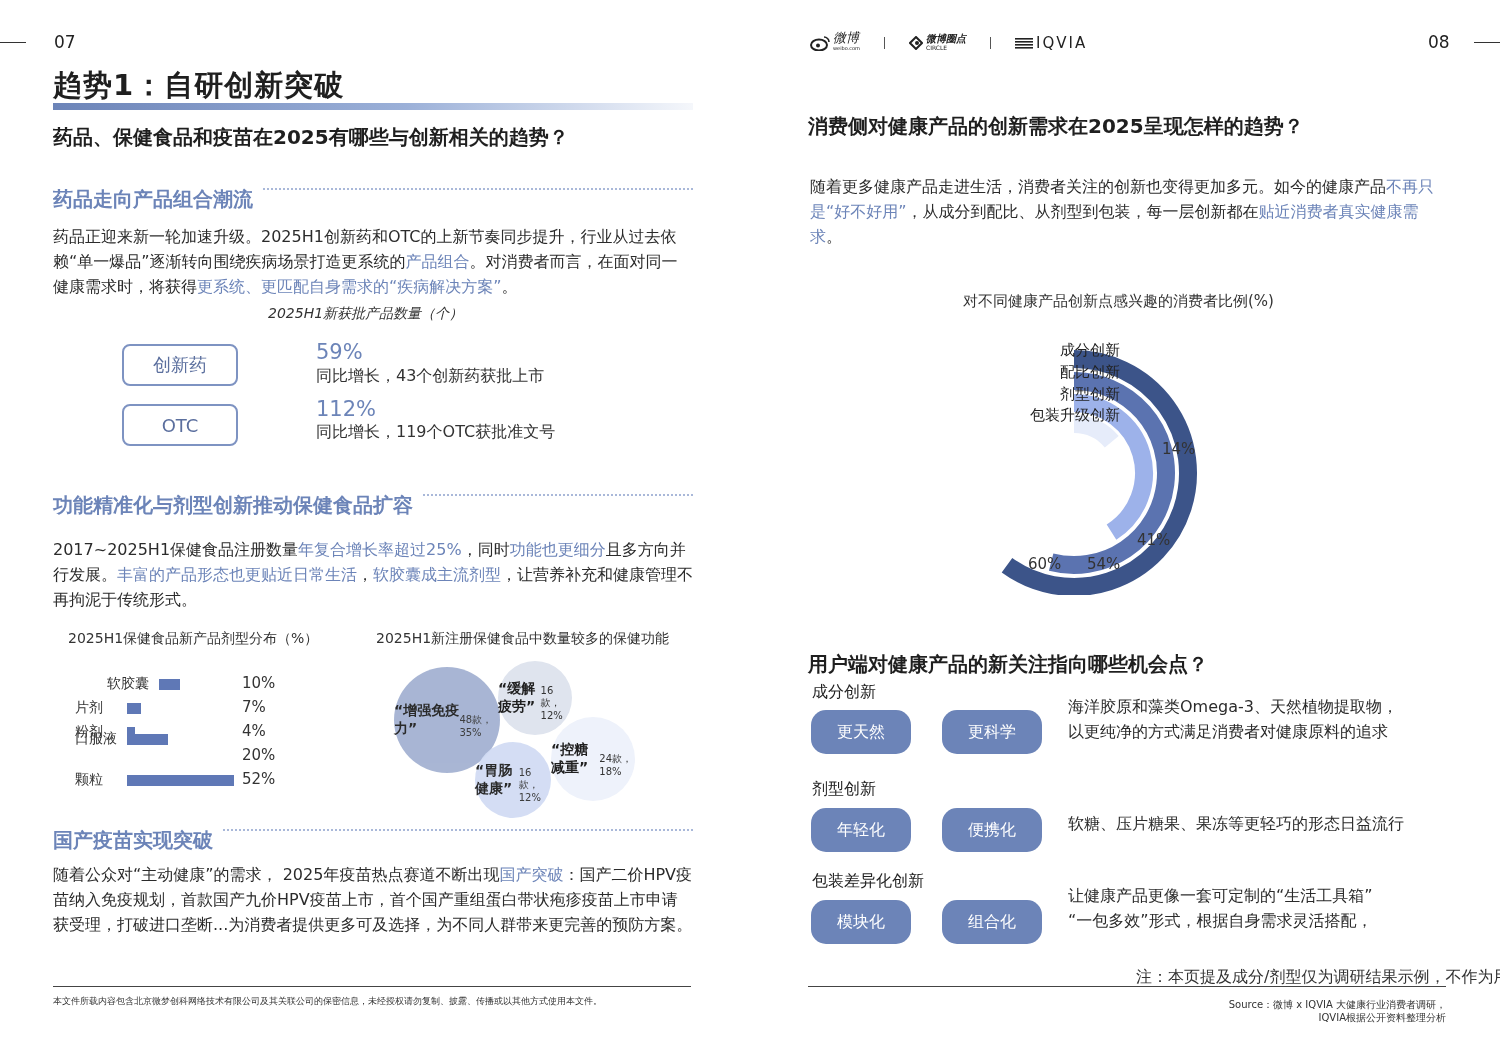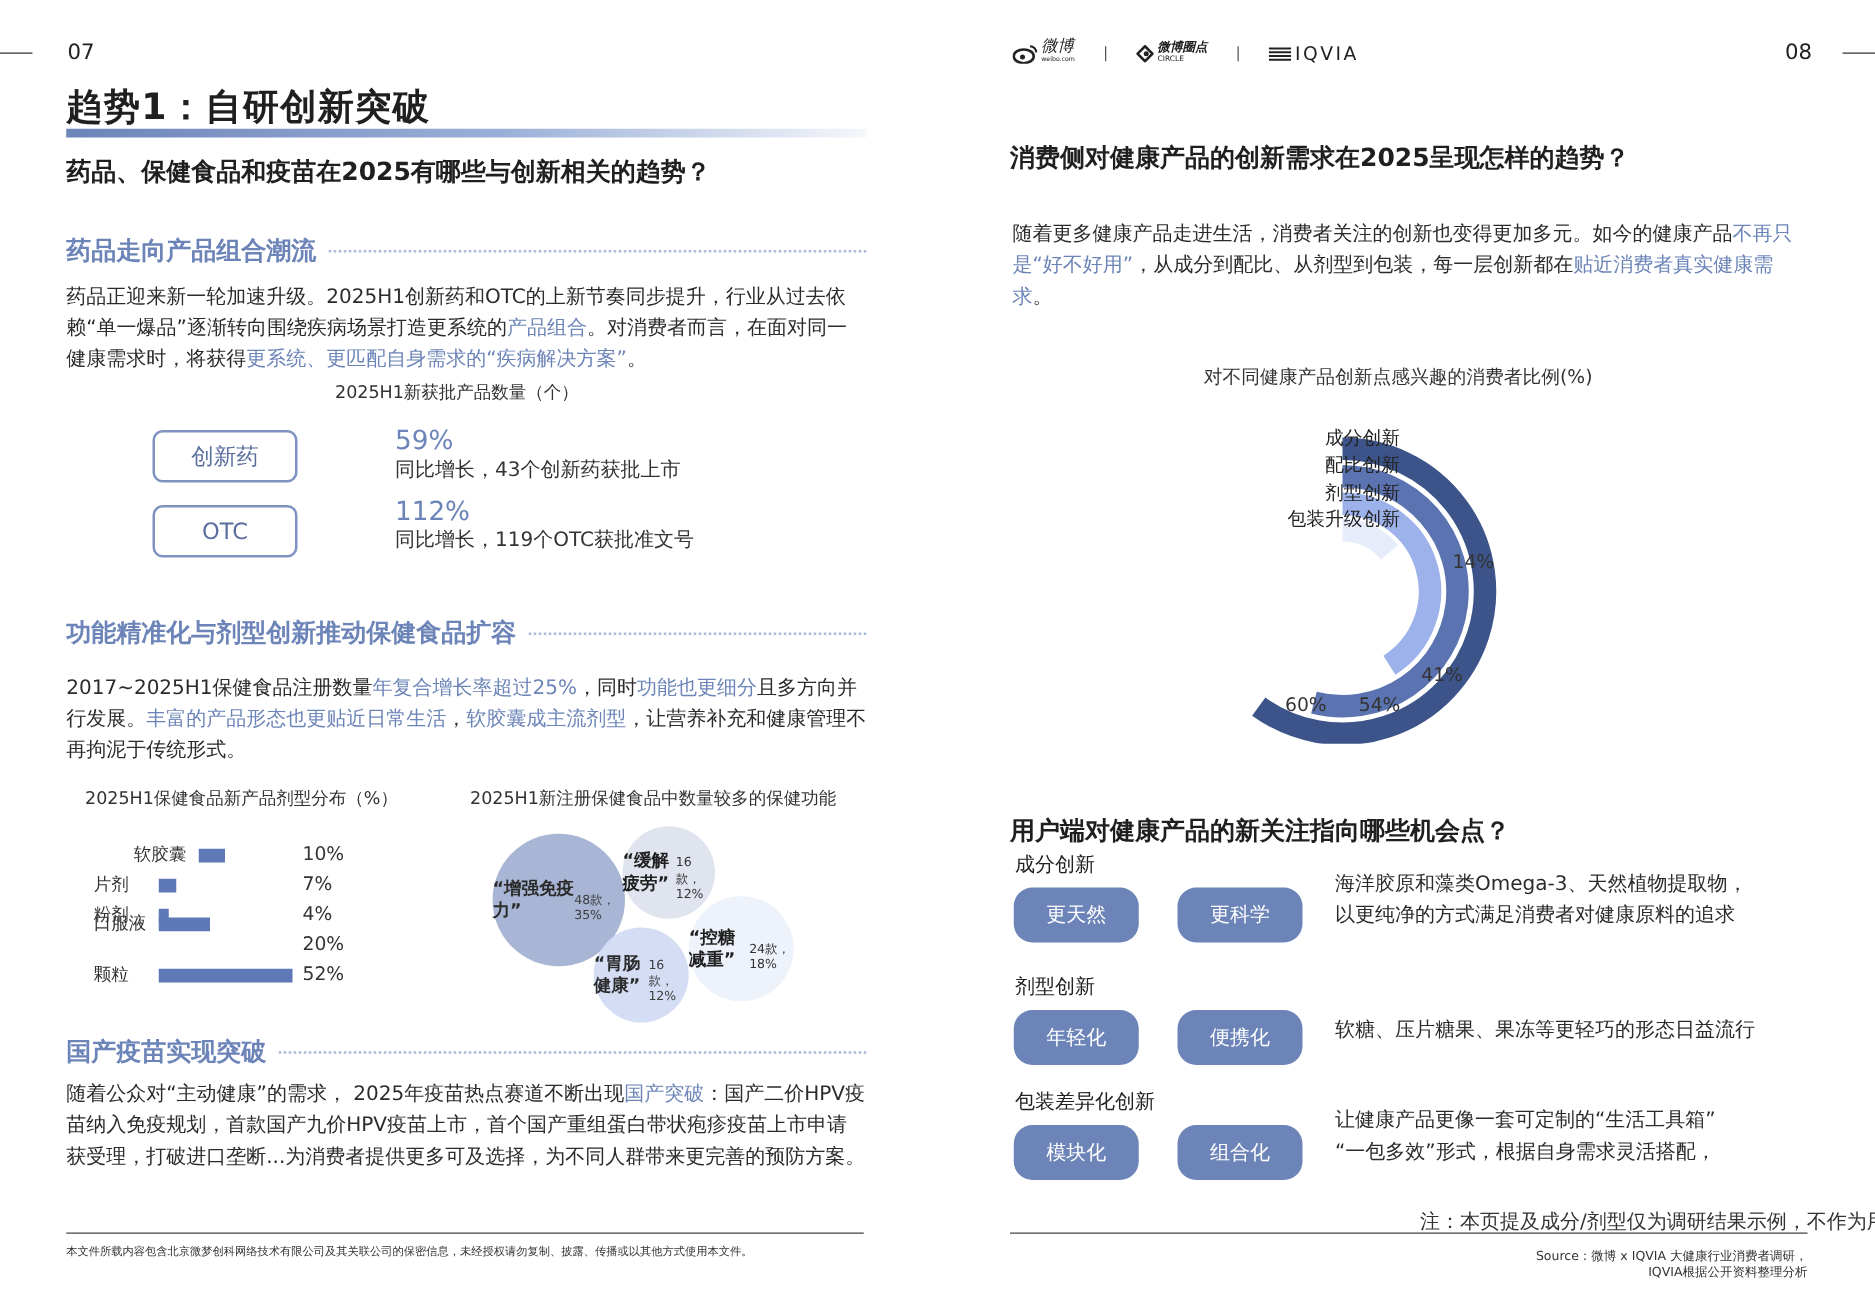--- a/index.html
+++ b/index.html
@@ -9,21 +9,21 @@
   .abs { position: absolute; }
   .page-line { position: absolute; height: 1px; background: #333; }
   .page-num { position: absolute; font-size: 17px; color: #222; }
 
   .title { position: absolute; left: 53px; top: 66px; font-size: 29px; font-weight: bold; color: #1f1f1f; letter-spacing: 1px; }
   .title-bar { position: absolute; left: 53px; top: 103px; width: 640px; height: 7px;
     background: linear-gradient(to right, #6c84b8 0%, #9bb0d8 55%, #f5f7fb 100%); }
 
   .question { position: absolute; font-size: 20px; font-weight: bold; color: #1f1f1f; line-height: 25px; }
 
-  .sec-head { position: absolute; left: 53px; width: 640px; height: 28px; display: flex; align-items: center; }
+  .sec-head { position: absolute; left: 53px; width: 640px; height: 28px; display: flex; }
   .sec-head .txt { font-size: 20px; font-weight: bold; color: #6c84b8; white-space: nowrap; margin-right: 10px; }
   .sec-head .dots { flex: 1; border-top: 2px dotted #a9b8d9; height: 0; margin-top: 2px; }
 
   .para { position: absolute; font-size: 16px; line-height: 25px; color: #2b2b2b; }
   .hl { color: #6c84b8; }
 
   .chart-title { position: absolute; font-size: 14px; color: #333; white-space: nowrap; }
 
   .pill-box { position: absolute; width: 116px; height: 42px; border: 2px solid #7e93c2; border-radius: 8px;
     display: flex; align-items: center; justify-content: center; font-size: 18px; color: #5b6f9e; background: #fff; }
@@ -65,21 +65,21 @@
 <div class="question" style="left:53px;top:125px;">
   <div>药品、保健食品和疫苗在2025有哪些与创新相关的趋势？</div>
 </div>
 
 <div class="sec-head" style="top:186px;">
   <span class="txt">药品走向产品组合潮流</span>
   <span class="dots"></span>
 </div>
 <div class="para" style="left:53px;top:224px;width:640px;"><span>药品正迎来新一轮加速升级。2025H1创新药和OTC的上新节奏同步提升，行业从过去依赖“单一爆品”逐渐转向围绕疾病场景打造更系统的</span><span class="hl">产品组合</span><span>。对消费者而言，在面对同一健康需求时，将获得</span><span class="hl">更系统、更匹配自身需求的“疾病解决方案”</span><span>。</span></div>
 
-<div class="chart-title" style="left:268px;top:305px;">2025H1新获批产品数量（个）</div>
+<div class="chart-title" style="left:268px;top:305px;font-style:italic;">2025H1新获批产品数量（个）</div>
 
 <div class="pill-box" style="left:122px;top:344px;">创新药</div>
 <div class="stat-big" style="left:316px;top:340px;">59%</div>
 <div class="stat-sub" style="left:316px;top:366px;">同比增长，43个创新药获批上市</div>
 
 <div class="pill-box" style="left:122px;top:404px;">OTC</div>
 <div class="stat-big" style="left:316px;top:397px;">112%</div>
 <div class="stat-sub" style="left:316px;top:422px;">同比增长，119个OTC获批准文号</div>
 
 <div class="sec-head" style="top:492px;">

